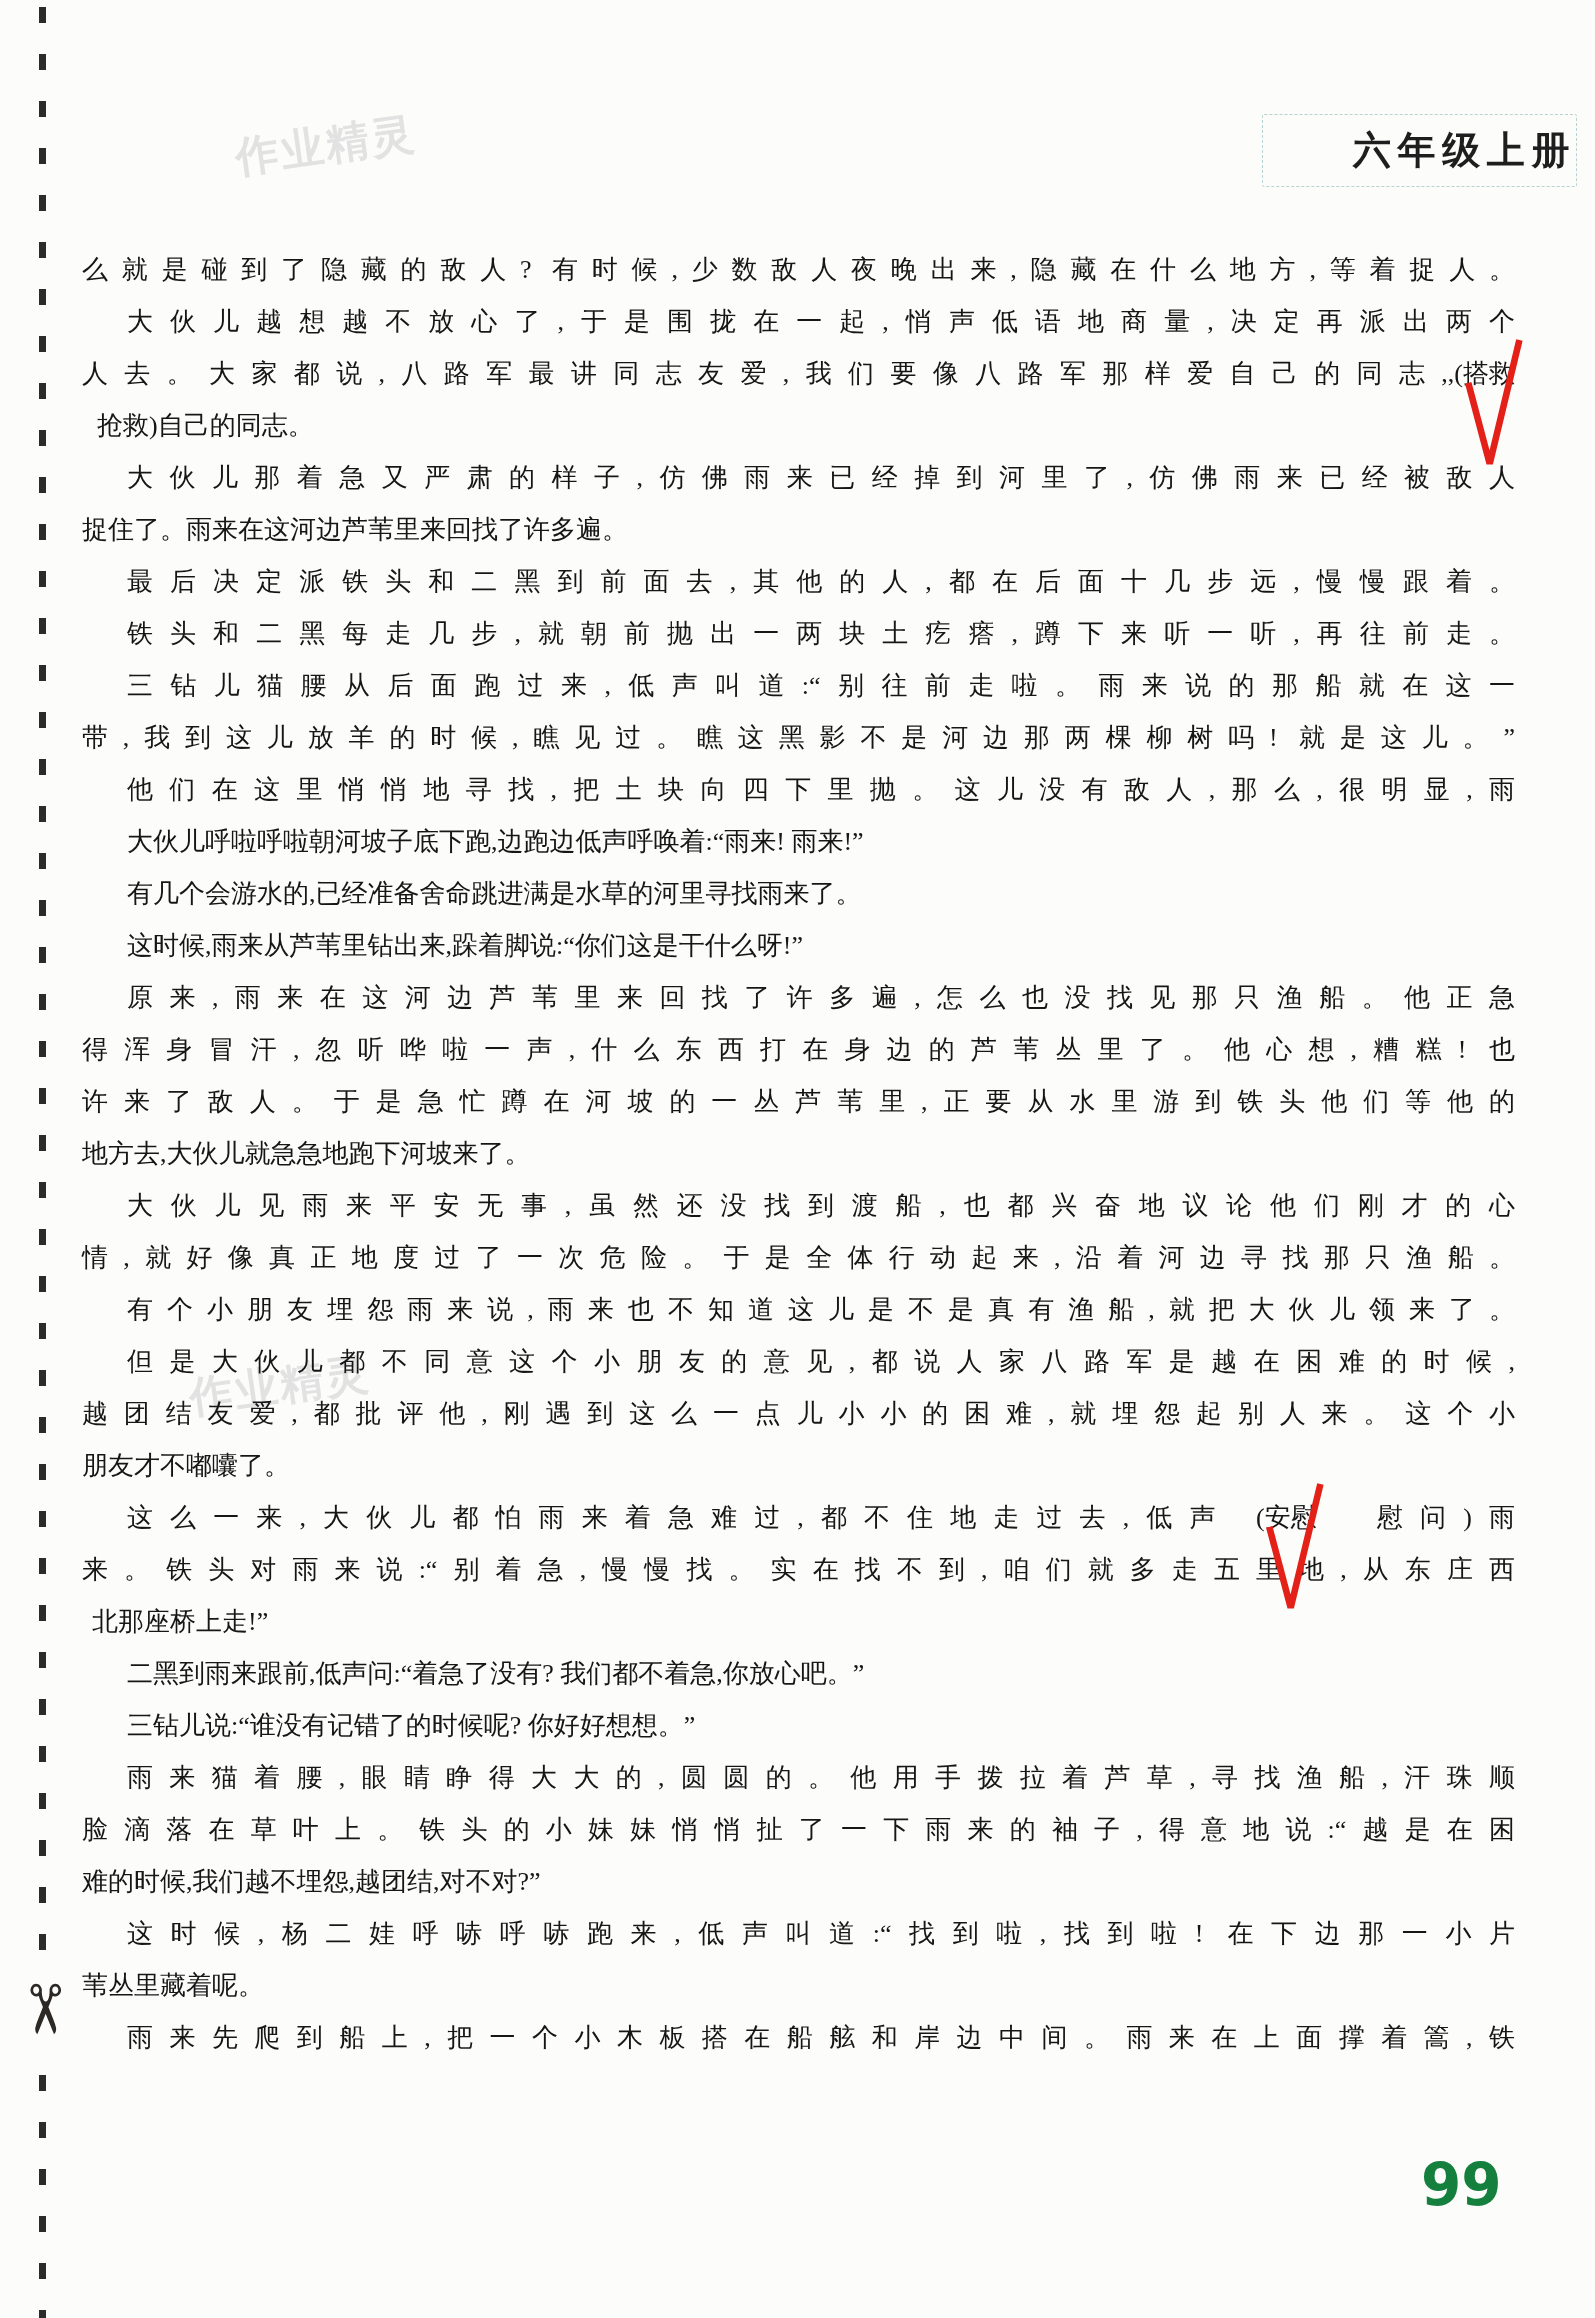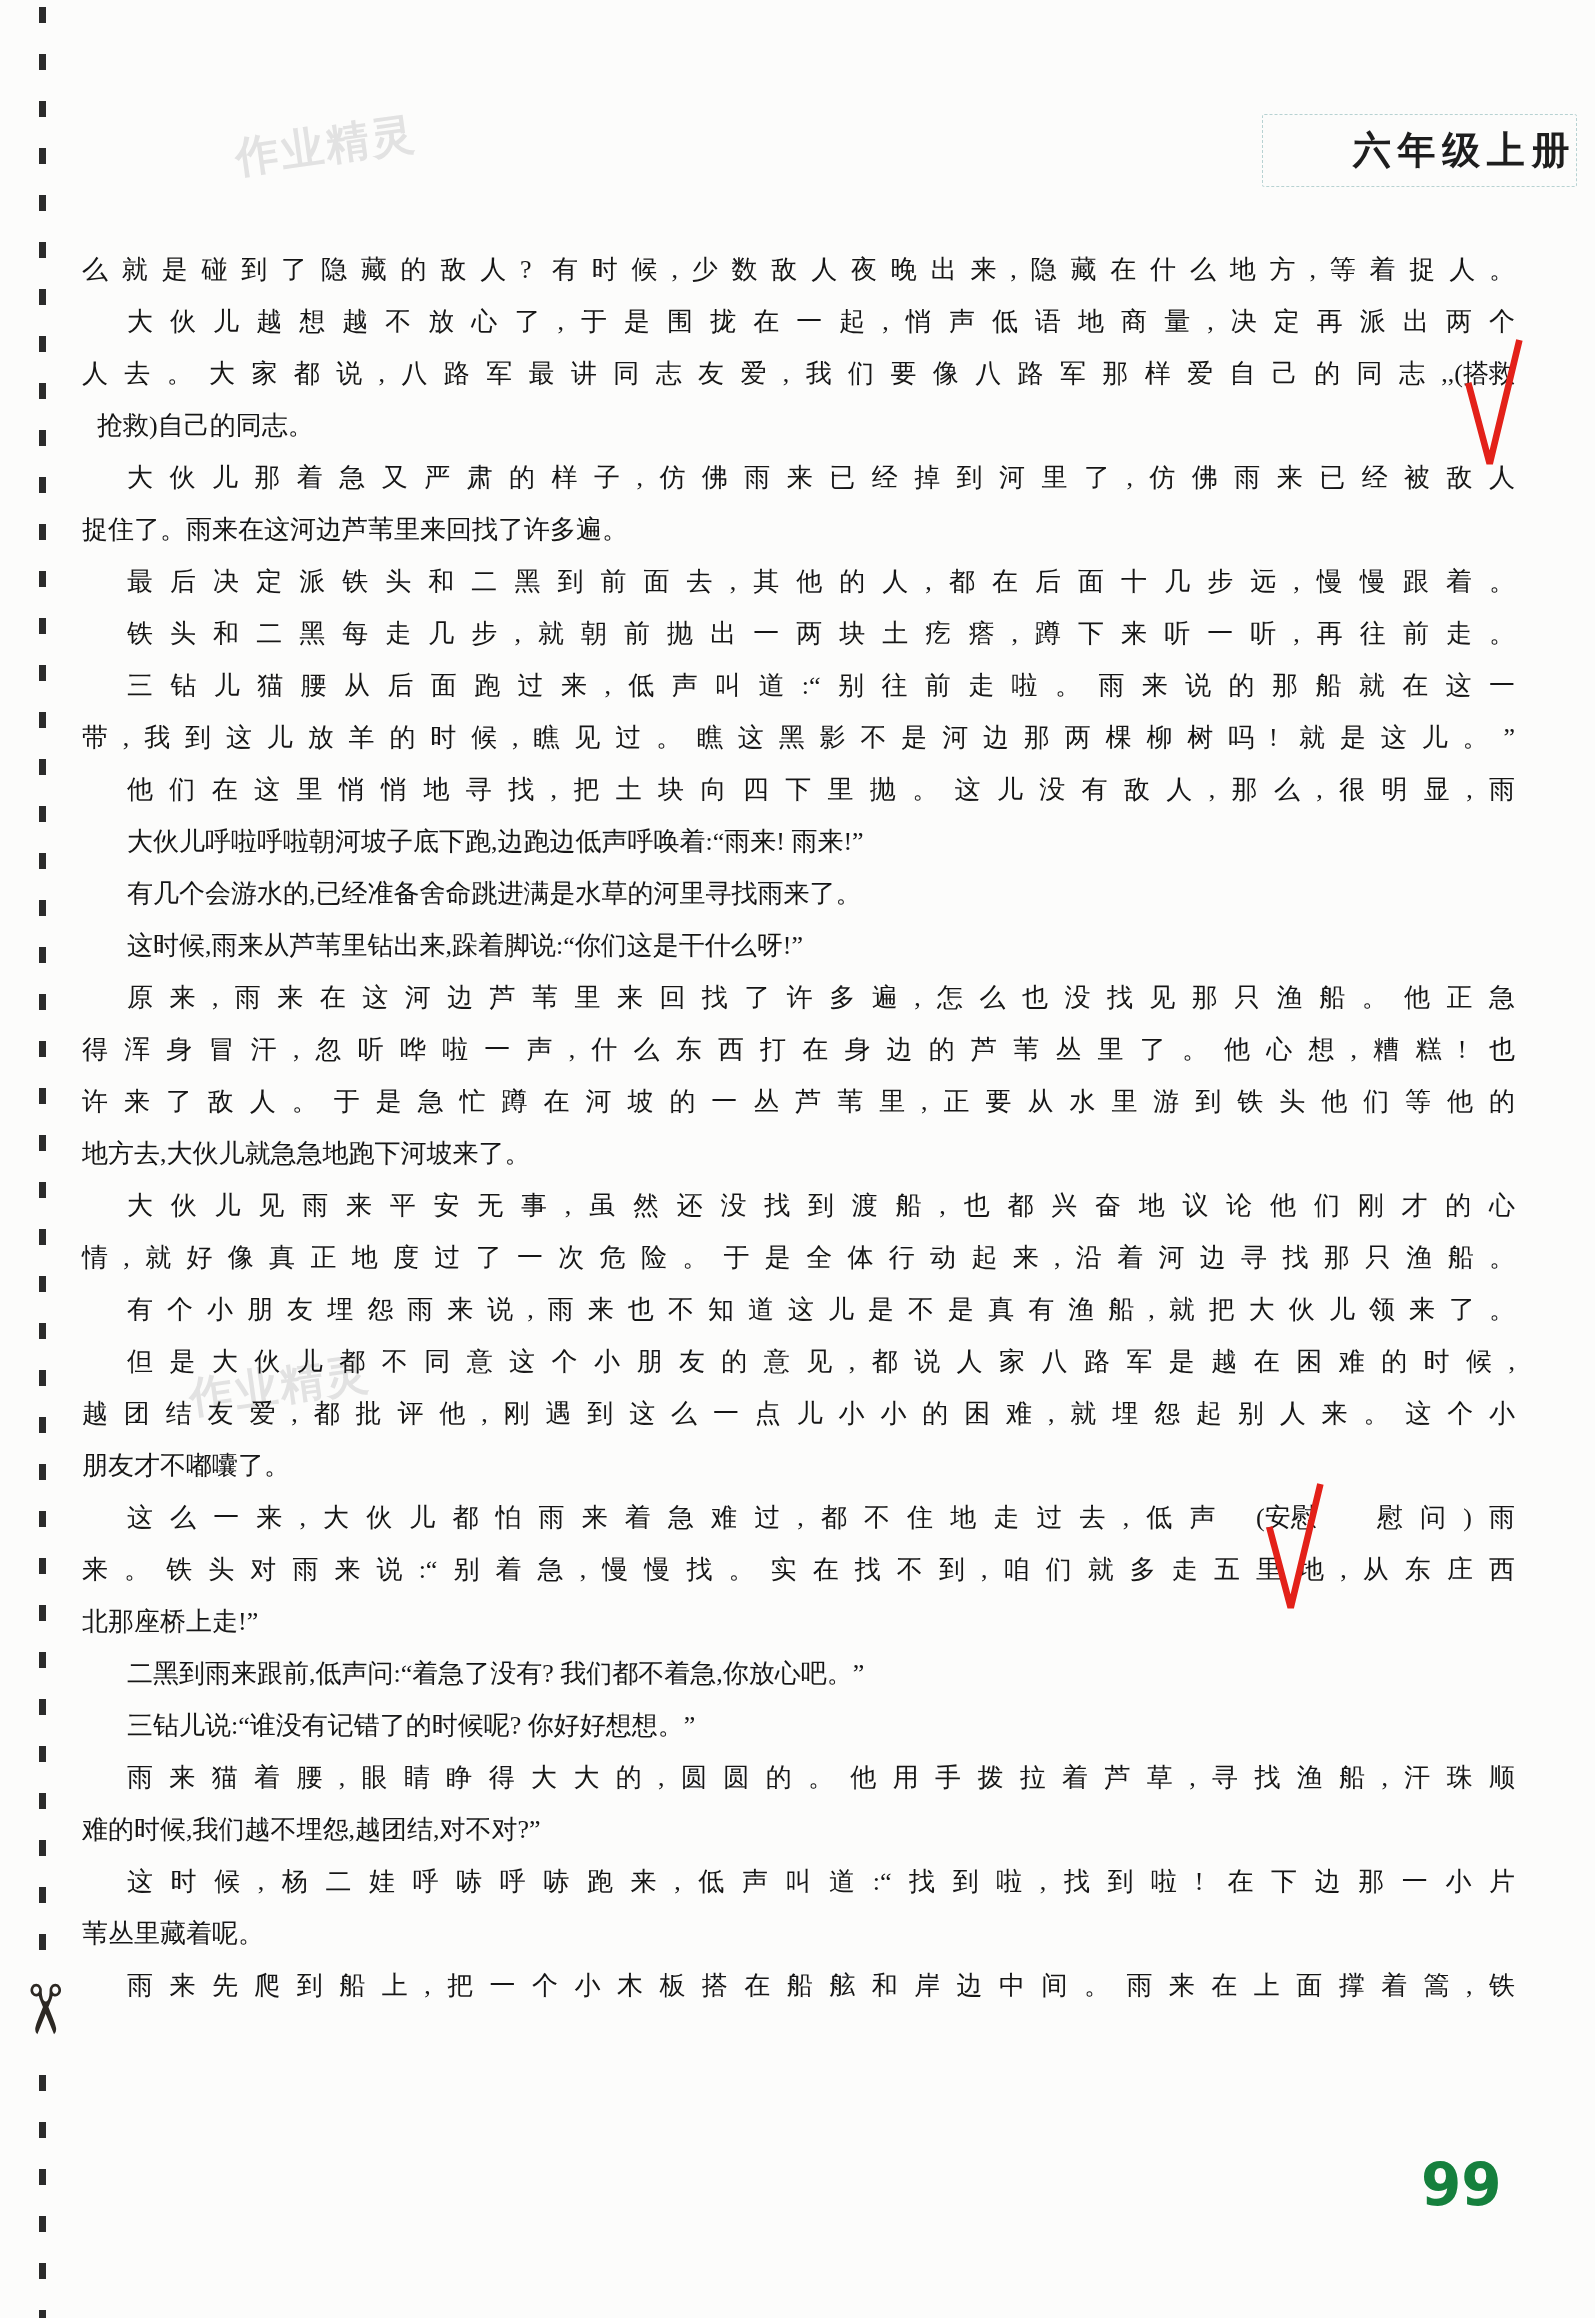--- a/index.html
+++ b/index.html
@@ -99,24 +99,25 @@
     <div class="line full" style="padding-left: 45px;"><span>大伙儿见雨来平安无事,虽然还没找到渡船,也都兴奋地议论他们刚才的心</span></div>
     <div class="line full" style="padding-left: 0px;"><span>情,就好像真正地度过了一次危险。于是全体行动起来,沿着河边寻找那只渔船。</span></div>
     <div class="line full" style="padding-left: 45px;"><span>有个小朋友埋怨雨来说,雨来也不知道这儿是不是真有渔船,就把大伙儿领来了。</span></div>
     <div class="line full" style="padding-left: 45px;"><span>但是大伙儿都不同意这个小朋友的意见,都说人家八路军是越在困难的时候,</span></div>
     <div class="line full" style="padding-left: 0px;"><span>越团结友爱,都批评他,刚遇到这么一点儿小小的困难,就埋怨起别人来。这个小</span></div>
     <div class="line" style="padding-left: 0px;"><span>朋友才不嘟囔了。</span></div>
     <div class="line full" style="padding-left: 45px;"><span>这么一来,大伙儿都怕雨来着急难过,都不住地走过去,低声 (</span><span class="choice">安慰<svg class="check" viewBox="0 0 80 172">
           <path d="M10 58 L36 156 L72 6" stroke="#e32119"></path>
         </svg></span><span>　慰问)雨</span></div>
     <div class="line full" style="padding-left: 0px;"><span>来。铁头对雨来说:“别着急,慢慢找。实在找不到,咱们就多走五里地,从东庄西</span></div>
-    <div class="line" style="padding-left: 0px;"><span>北那座桥上走!”</span></div>
+    <div class="line" style="padding-left: 0px; margin-left: 10px;"><span>北那座桥上走!”</span></div>
     <div class="line" style="padding-left: 45px;"><span>二黑到雨来跟前,低声问:“着急了没有? 我们都不着急,你放心吧。”</span></div>
     <div class="line" style="padding-left: 45px;"><span>三钻儿说:“谁没有记错了的时候呢? 你好好想想。”</span></div>
     <div class="line full" style="padding-left: 45px;"><span>雨来猫着腰,眼睛睁得大大的,圆圆的。他用手拨拉着芦草,寻找渔船,汗珠顺</span></div>
+    <div class="line full" style="padding-left: 0px;"><span>脸滴落在草叶上。铁头的小妹妹悄悄扯了一下雨来的袖子,得意地说:“越是在困</span></div>
     <div class="line" style="padding-left: 0px;"><span>难的时候,我们越不埋怨,越团结,对不对?”</span></div>
     <div class="line full" style="padding-left: 45px;"><span>这时候,杨二娃呼哧呼哧跑来,低声叫道:“找到啦,找到啦! 在下边那一小片</span></div>
     <div class="line" style="padding-left: 0px;"><span>苇丛里藏着呢。</span></div>
     <div class="line full" style="padding-left: 45px;"><span>雨来先爬到船上,把一个小木板搭在船舷和岸边中间。雨来在上面撑着篙,铁</span></div>
   </div>
 
 <div class="page-num">99</div>
 
 
 </body></html>

